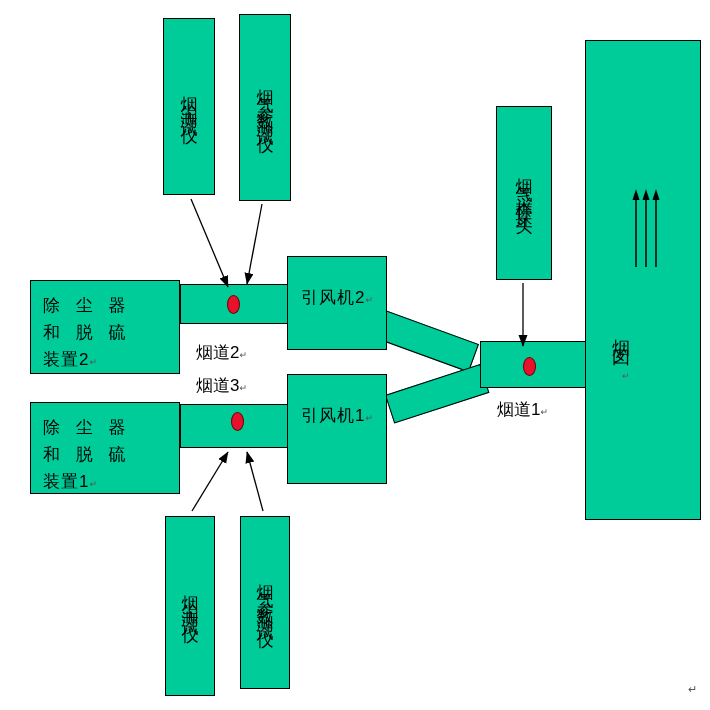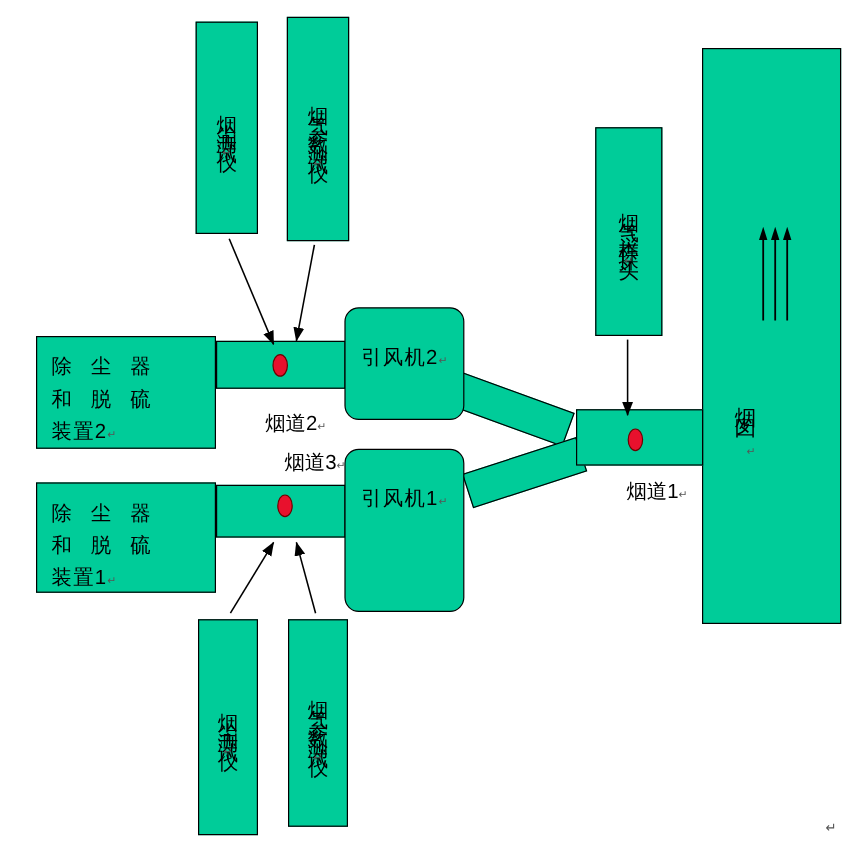--- a/index.html
+++ b/index.html
@@ -22,22 +22,22 @@
   .vbox {
     display:flex; flex-direction:column;
     align-items:center; justify-content:center;
   }
   .vtext {
     writing-mode: vertical-rl;
     text-orientation: upright;
     font-size:17px; letter-spacing:8px; line-height:1;
   }
   .devbox { padding:11px 0 0 12px; font-size:17px; line-height:27px; word-spacing:9px; letter-spacing:1px;margin-top:24px; }
-  .fanbox { padding-top:29px; text-align:center; font-size:17px; letter-spacing:1px;border-radius:12px; }
-  .hlabel { position:absolute; font-size:17px; white-space:nowrap; z-index:5;margin-left:25px; }
+  .fanbox { padding-top:29px; text-align:center; font-size:17px; letter-spacing:1px; }
+  .hlabel { position:absolute; font-size:17px; white-space:nowrap; z-index:5; }
   .port {
     position:absolute; width:13px; height:19px;
     background: var(--port-red, #e8112d);
     border:1px solid var(--port-red-dark, #6b0000);
     border-radius:50%; z-index:3;
   }
   .slant { transform-origin: 0 0; }
   .pmark { font-size:9px; color:#555; letter-spacing:0; }
   .overlay { position:absolute; left:0; top:0; z-index:4; pointer-events:none; }
 </style>
@@ -87,32 +87,32 @@
   <div class="gbox slant" style="left:385px; top:310px; width:100px; height:30px; transform:rotate(20deg);"></div>
   <div class="gbox slant" style="left:385px; top:395px; width:100px; height:30px; transform:rotate(-18deg);"></div>
 
   <div class="gbox" style="left:180px; top:284px; width:108px; height:40px;"></div>
   <div class="gbox" style="left:180px; top:404px; width:108px; height:44px;"></div>
   <div class="gbox" style="left:480px; top:341px; width:106px; height:47px;"></div>
 
   <div class="gbox fanbox" style="left:287px; top:256px; width:100px; height:94px;">
     <span>引风机2</span><span class="pmark">↵</span>
   </div>
-  <div class="gbox fanbox" style="left:287px; top:374px; width:100px; height:136px;">
+  <div class="gbox fanbox" style="left:287px; top:374px; width:100px; height:110px;">
     <span>引风机1</span><span class="pmark">↵</span>
   </div>
 
   <div class="port" style="left:227px; top:295px;"></div>
   <div class="port" style="left:231px; top:412px;"></div>
   <div class="port" style="left:523px; top:357px;"></div>
 
   <div class="hlabel" style="left:196px; top:341px;">
     <span>烟道2</span><span class="pmark">↵</span>
   </div>
-  <div class="hlabel" style="left:212px; top:374px;text-align:center;">
+  <div class="hlabel" style="left:196px; top:374px;text-align:center;">
     <span>烟道3</span><span class="pmark">↵</span>
   </div>
   <div class="hlabel" style="left:497px; top:398px;text-align:right;">
     <span>烟道1</span><span class="pmark">↵</span>
   </div>
 
   <div class="gbox vbox" style="left:165px; top:516px; width:50px; height:180px;">
     <div class="vtext">烟尘测试仪</div>
     <span class="pmark">↵</span>
   </div>

